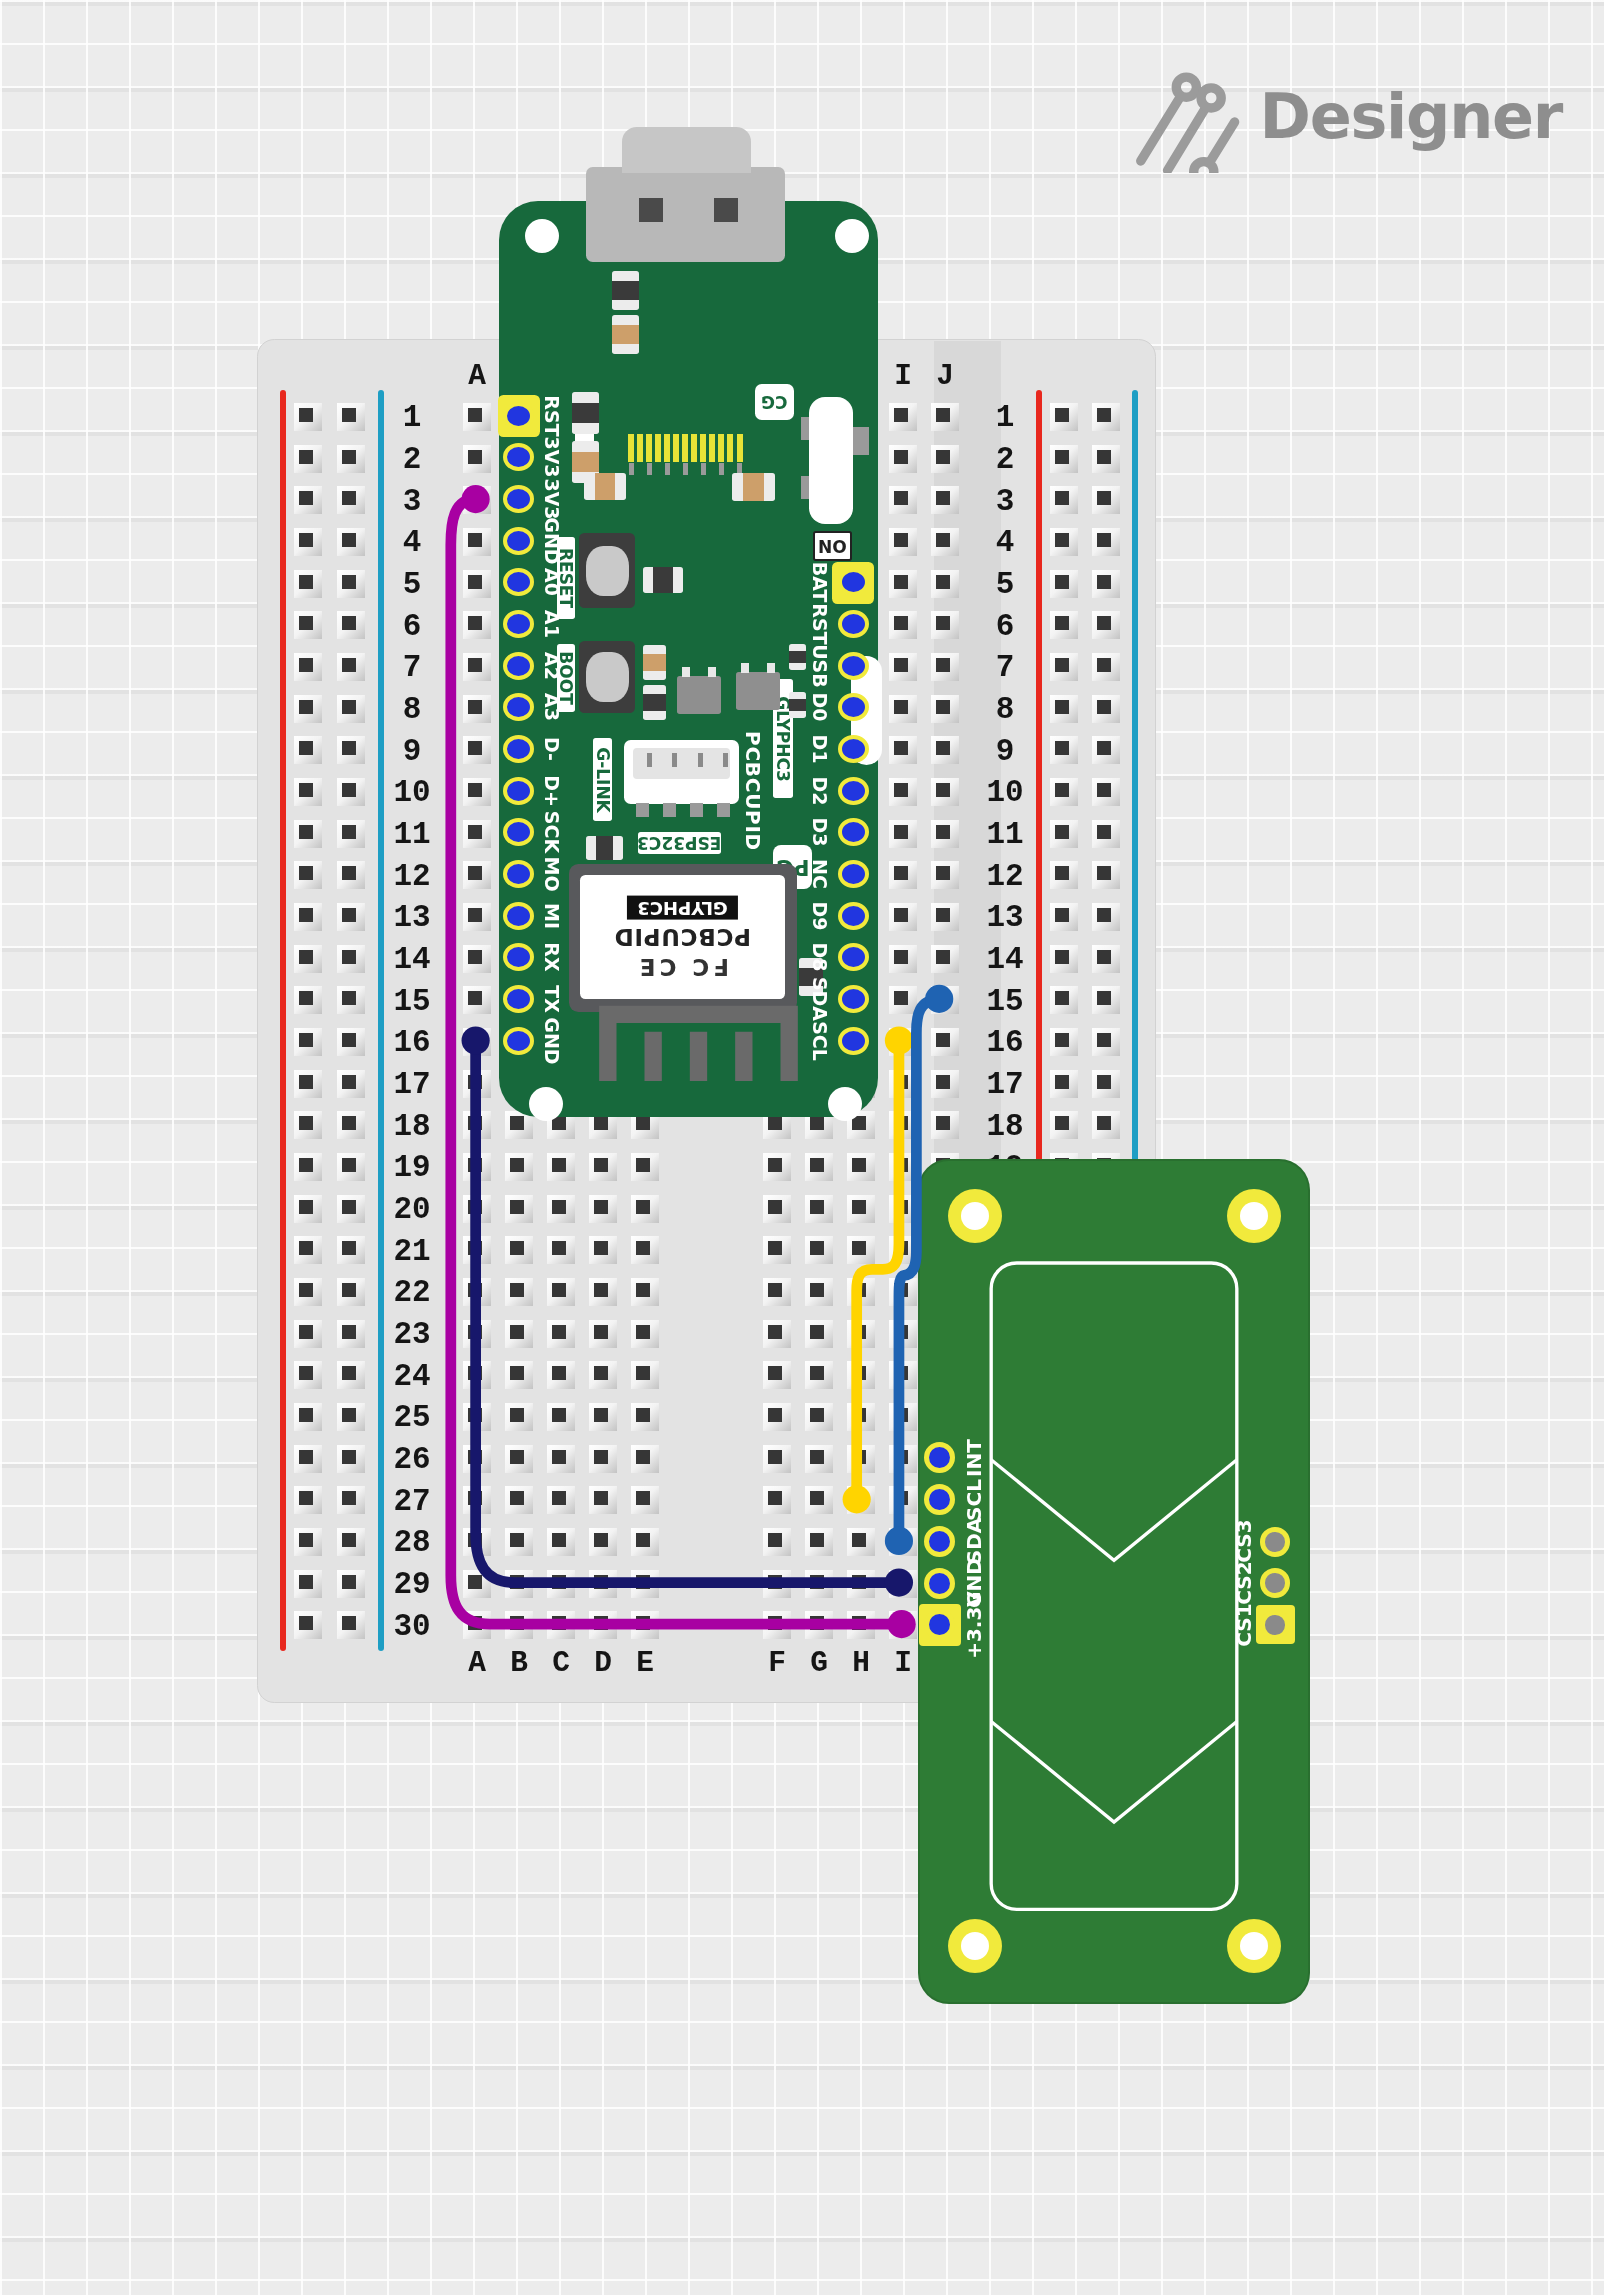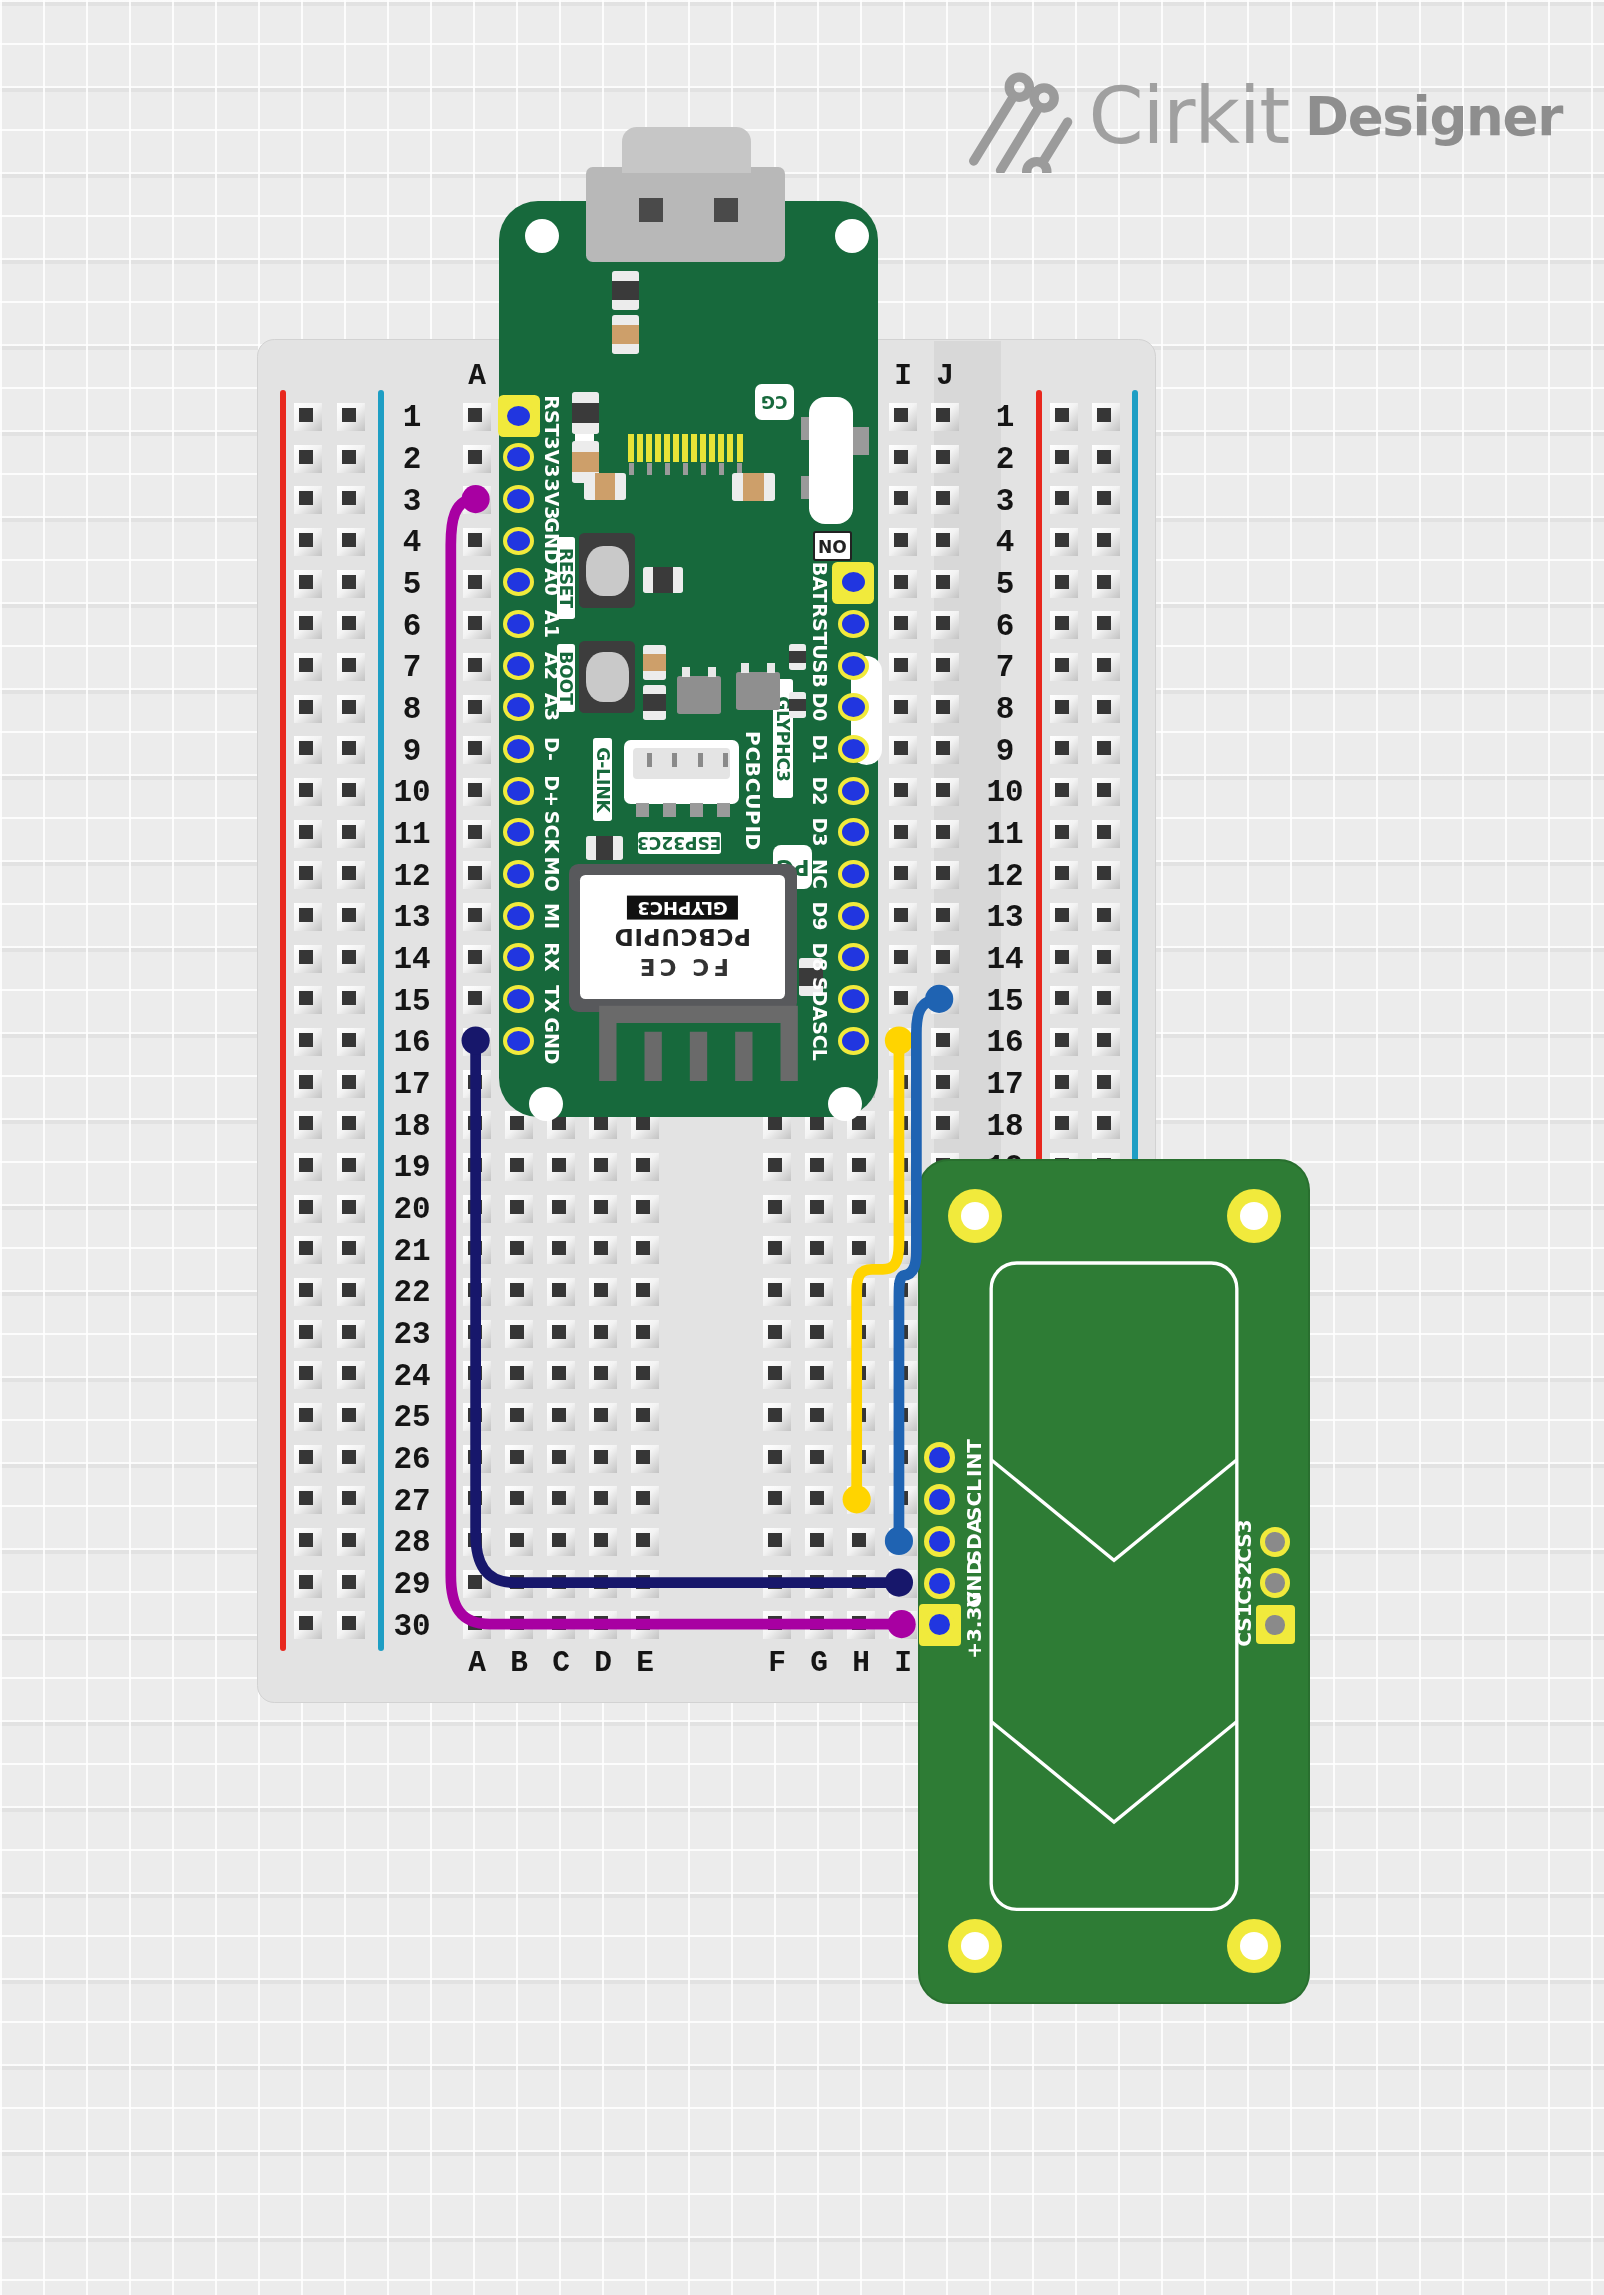--- a/index.html
+++ b/index.html
@@ -9,21 +9,21 @@
       repeating-linear-gradient(to right, rgba(255,255,255,.85) 0 2px, transparent 2px 43px),
       repeating-linear-gradient(to bottom, rgba(255,255,255,.85) 0 2px, transparent 2px 43px),
       repeating-linear-gradient(to bottom, rgba(0,0,0,0.045) 0 6px, transparent 6px 86px);
     font-family:"DejaVu Sans", sans-serif;
   }
   #canvas{position:absolute;inset:0;}
 
   
   .logo{position:absolute;top:59px;right:42px;display:flex;align-items:center;gap:12px;color:#9b9b9b;}
   .logo .brand-light{font-size:79px;font-weight:400;color:#a0a0a0;letter-spacing:-1.3px;}
-  .logo .brand-bold{font-size:53px;font-weight:700;color:#8e8e8e;letter-spacing:-1.3px;margin-left:4px;}
+  .logo .brand-bold{font-size:62px;font-weight:700;color:#8e8e8e;letter-spacing:-1.3px;margin-left:4px;}
 
   
   .breadboard{position:absolute;left:257px;top:339px;width:899px;height:1364px;
     background:#e3e3e3;border:1.3px solid #d2d2d2;border-radius:17.4px;box-sizing:border-box;}
   .channel{position:absolute;left:676px;top:1.3px;width:67px;height:1361px;background:#d8d8d8;}
   .rail-line{position:absolute;width:6px;border-radius:3.4px;}
   .hole{position:absolute;width:28px;height:28px;
     background:linear-gradient(135deg,#ffffff 0%,#f3f3f3 48%,#c3c3c3 100%);}
   .hole::after{content:'';position:absolute;left:5.4px;top:5.4px;width:13.4px;height:13.4px;background:#363636;}
   .coord{position:absolute;transform:translate(-50%,-50%);font-family:"Liberation Mono",monospace;
@@ -97,21 +97,20 @@
     <svg width="114" height="114" viewBox="0 0 170 170">
       <g stroke="#9b9b9b" stroke-width="14" fill="none" stroke-linecap="round">
         <line x1="16" y1="152" x2="74" y2="58"></line>
         <circle cx="84" cy="42" r="15"></circle>
         <line x1="56" y1="166" x2="112" y2="74"></line>
         <circle cx="121" cy="58" r="15"></circle>
         <circle cx="110" cy="168" r="15"></circle>
         <line x1="120" y1="152" x2="156" y2="94"></line>
       </g>
     </svg>
-    <span class="brand-light">Cirkit</span>
     <span class="brand-bold">Designer</span>
   </div>
 
   <div class="breadboard">
     <div class="channel"></div>
     <div id="bb-generated">
         <div class="rail-line" style="left:21.5px;top:50px;height:1261px;background:#e8281e"></div>
         <div class="rail-line" style="left:120px;top:50px;height:1261px;background:#1e9ec4"></div>
         <div class="rail-line" style="left:778px;top:50px;height:1261px;background:#e8281e"></div>
         <div class="rail-line" style="left:874px;top:50px;height:1261px;background:#1e9ec4"></div>

